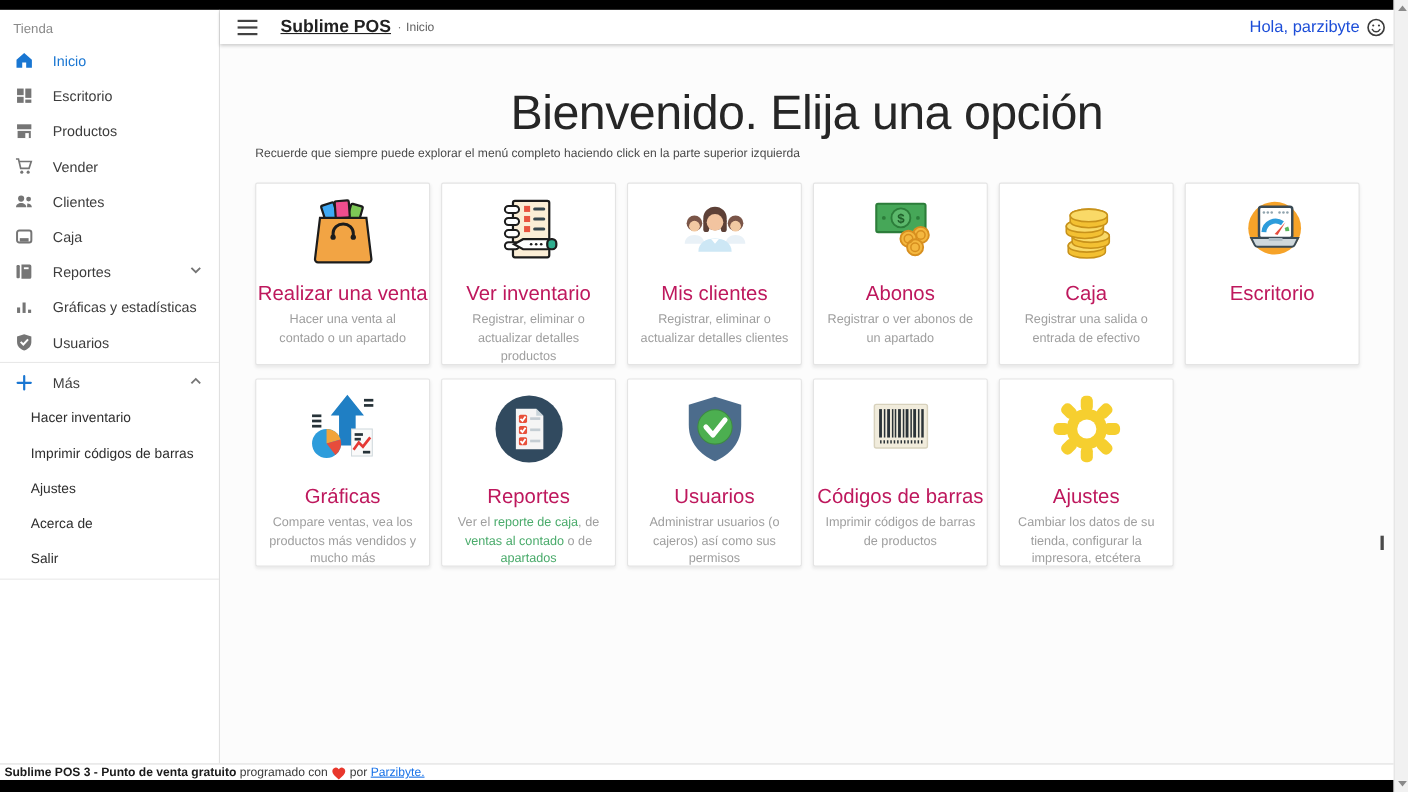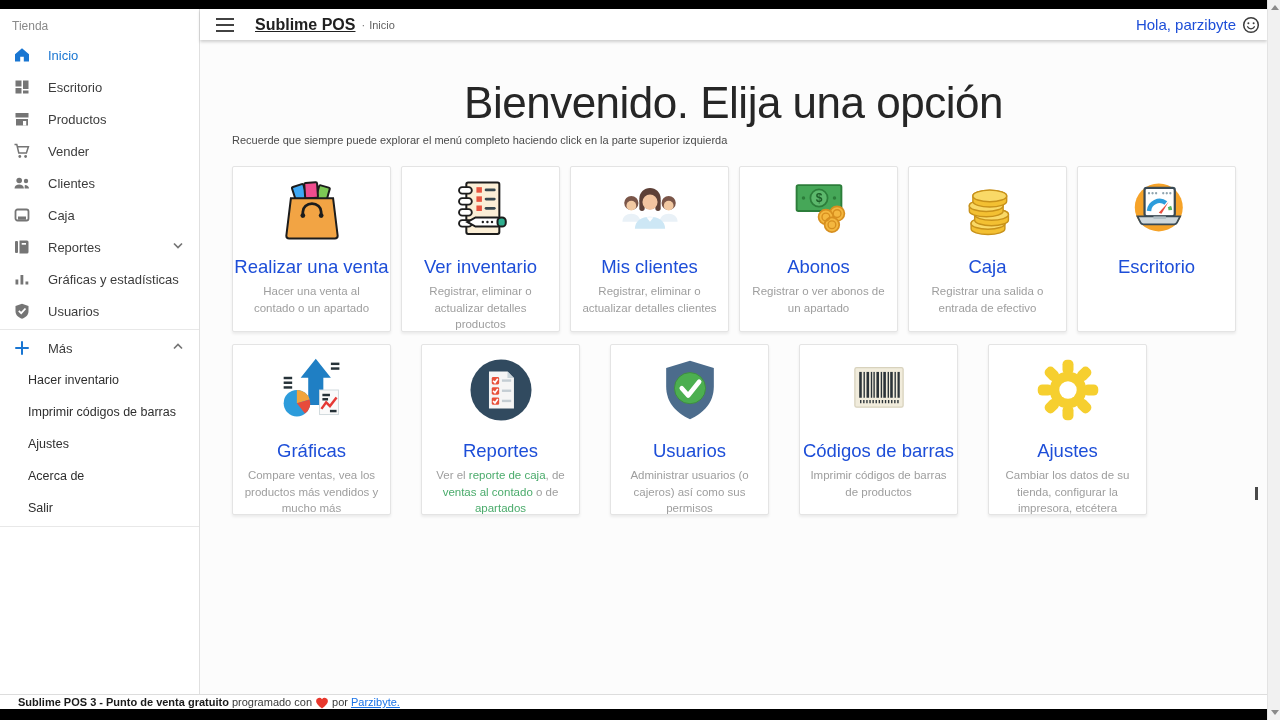--- a/index.html
+++ b/index.html
@@ -36,33 +36,33 @@
   .crumb { margin-left:4px; font-size:11px; color:#616161; }
   .greeting { margin-left:auto; display:flex; align-items:center; padding-right:7px; font-size:15px; color:#1d4ed8; cursor:pointer; }
   .greeting svg { margin-left:6px; }
 
   
   .content { position:absolute; left:200px; top:40px; width:1067px; height:654px; background:#fcfcfc; overflow:hidden; z-index:5; }
   h1.welcome { margin-top:38px; text-align:center; font-size:44px; font-weight:400; color:#262626; letter-spacing:-0.5px; }
   .subheading { margin:6px 0 20px 32px; font-size:11px; color:#4a4a4a; }
 
   .card-row { display:flex; margin-left:32px; }
-  .card-row + .card-row { margin-top:12px;gap:20px; }
+  .card-row + .card-row { margin-top:12px; }
   .card { width:159px; height:166px; background:#fff; border:1px solid #e4e4e4; border-radius:2px;
           box-shadow:0 2px 3px rgba(0,0,0,0.07); margin-right:10px; text-align:center; cursor:pointer; }
   .row2 .card { height:171px; }
   .icon-box { height:68px; margin-top:10px; display:flex; align-items:center; justify-content:center; }
   .row2 .icon-box { height:78px; margin-top:6px; }
-  .card-title { margin-top:11px; font-size:18.5px; color:#1d4ed8; }
+  .card-title { margin-top:11px; font-size:18.5px; color:#be185d; }
   .card-sub { margin-top:5px; padding:0 9px; font-size:11.5px; line-height:1.45; color:#9e9e9e; }
   .green-link { color:#4aab6b; cursor:pointer; }
 
   
   .footer { position:absolute; left:0; top:694px; width:1267px; height:15px; background:#fff; border-top:1px solid #ddd;
-            display:flex; align-items:center; font-size:11px; color:#3a3a3a; padding-left:18px; z-index:15; }
+            display:flex; align-items:center; font-size:11px; color:#3a3a3a; padding-left:4px; z-index:15; }
   .footer b { color:#1b1b1b; }
   .footer .sp { white-space:pre; }
   .footer svg { margin:0 3px; }
   .footer a { color:#1a73e8; text-decoration:underline; cursor:pointer; }
 </style>
 </head>
 <body>
 
 <div class="black-strip-top"></div>
 <div class="black-strip-bottom"></div>

